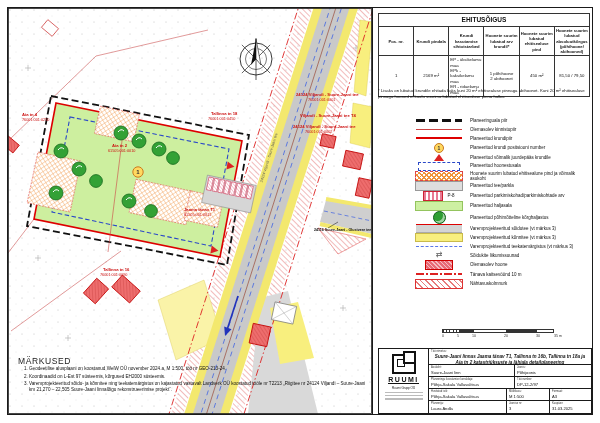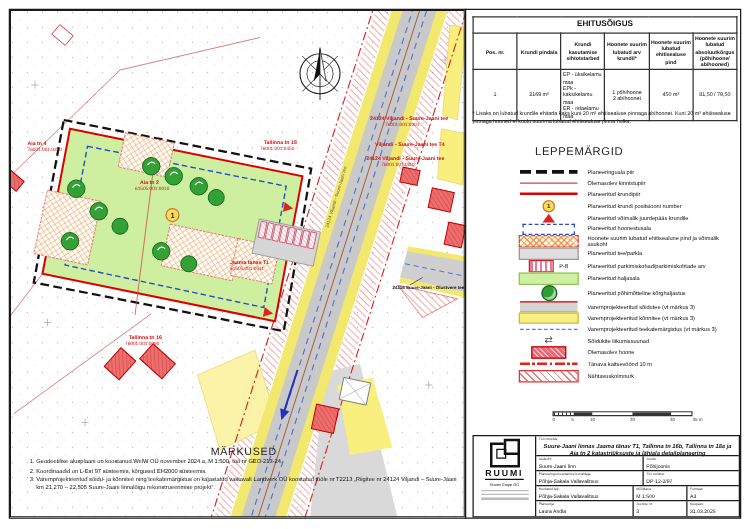--- a/index.html
+++ b/index.html
@@ -58,21 +58,21 @@
   .scalebar{position:absolute;left:442px;top:329px;width:130px;}
   .sb-bar{display:flex;height:4px;border:0.7px solid #333;width:112px;box-sizing:border-box;}
   .sb-comb{width:16px;background:repeating-linear-gradient(90deg,#333 0 1px,transparent 1px 3.2px);}
   .sb-b{background:#333;}
   .sb-w{background:#fff;}
   .seg16{width:16px;}.seg32{width:32px;}
   .sb-labels{position:relative;height:6px;font-size:3.6px;color:#333;}
   .sb-labels span{position:absolute;top:1px;transform:translateX(-50%);}
   
   .notes{position:absolute;left:18px;top:356px;width:354px;}
-  .n-title{font-size:8.5px;letter-spacing:0.6px;color:#222;margin-bottom:0;text-align:center;}
+  .n-title{font-size:8.5px;letter-spacing:0.6px;color:#222;margin-bottom:0;}
   .notes ol{margin:0;padding-left:11px;}
   .notes li{font-size:4.6px;line-height:1.32;color:#111;margin-bottom:1.5px;}
   
   .tblock{position:absolute;left:378px;top:348px;width:214px;height:66px;border:1.1px solid #1a1a1a;
     box-sizing:border-box;display:flex;}
   .tb-logo{flex:0 0 50px;border-right:1px solid #1a1a1a;box-sizing:border-box;padding:3px 3px;
     display:flex;flex-direction:column;align-items:center;}
   .logo-mark{width:20px;height:16px;border:2px solid #111;position:relative;margin-top:2px;}
   .logo-mark:before{content:"";position:absolute;right:-2px;top:-5px;width:9px;height:9px;border:2px solid #111;background:#fff;}
   .logo-mark:after{content:"";position:absolute;left:3px;top:3px;width:6px;height:6px;border:1.5px solid #111;}
@@ -318,21 +318,20 @@
         <span>2 abihoonet</span>
       </td>
       <td>450 m²</td>
       <td>81,50 / 79,50</td>
     </tr>
   </tbody>
     </table>
   <div class="footnote">* Lisaks on lubatud krundile ehitada kaks kuni 20 m² ehitisealuse pinnaga abihoonet. Kuni 20 m² ehitisealuse pinnaga hooned ei kuulu suurima lubatud ehitisealuse pinna hulka.</div>
 
   <div class="legend">
-    <div class="lg-title">LEPPEMÄRGID</div>
     <div class="li">
         <div class="sw">
           <div class="s1"></div>
         </div>
         <div class="lb">Planeeringuala piir</div>
       </div>
     <div class="li">
         <div class="sw">
           <div class="s2"></div>
         </div>

